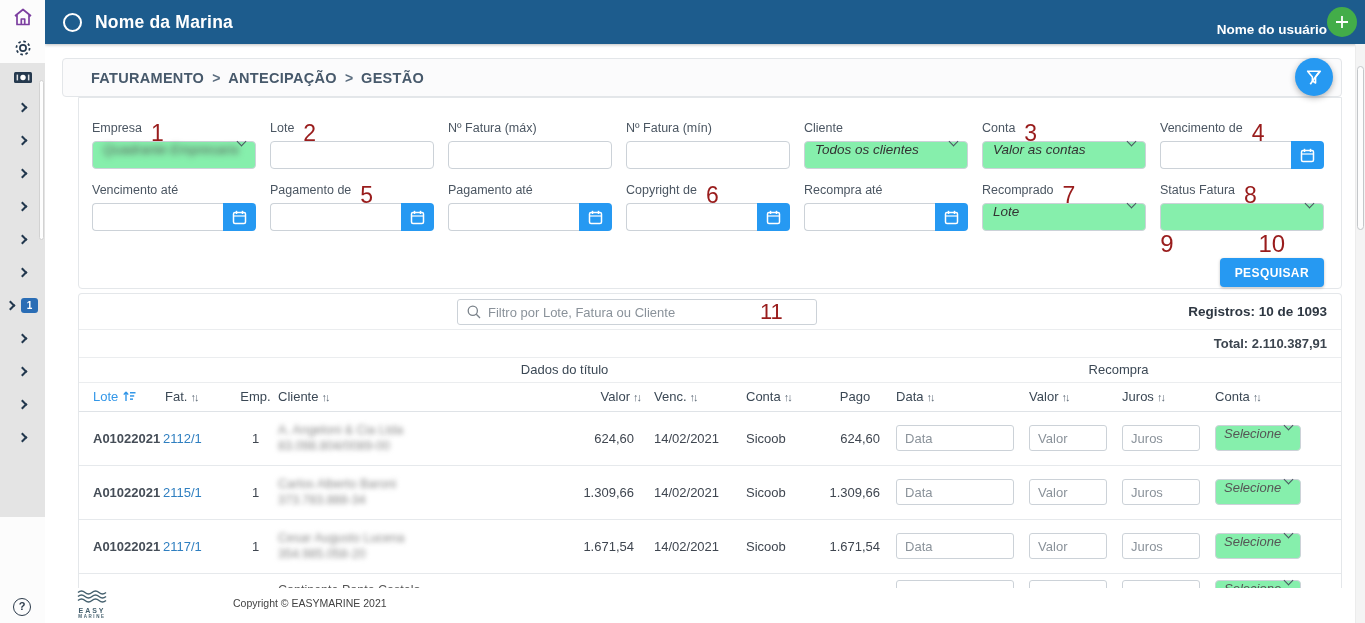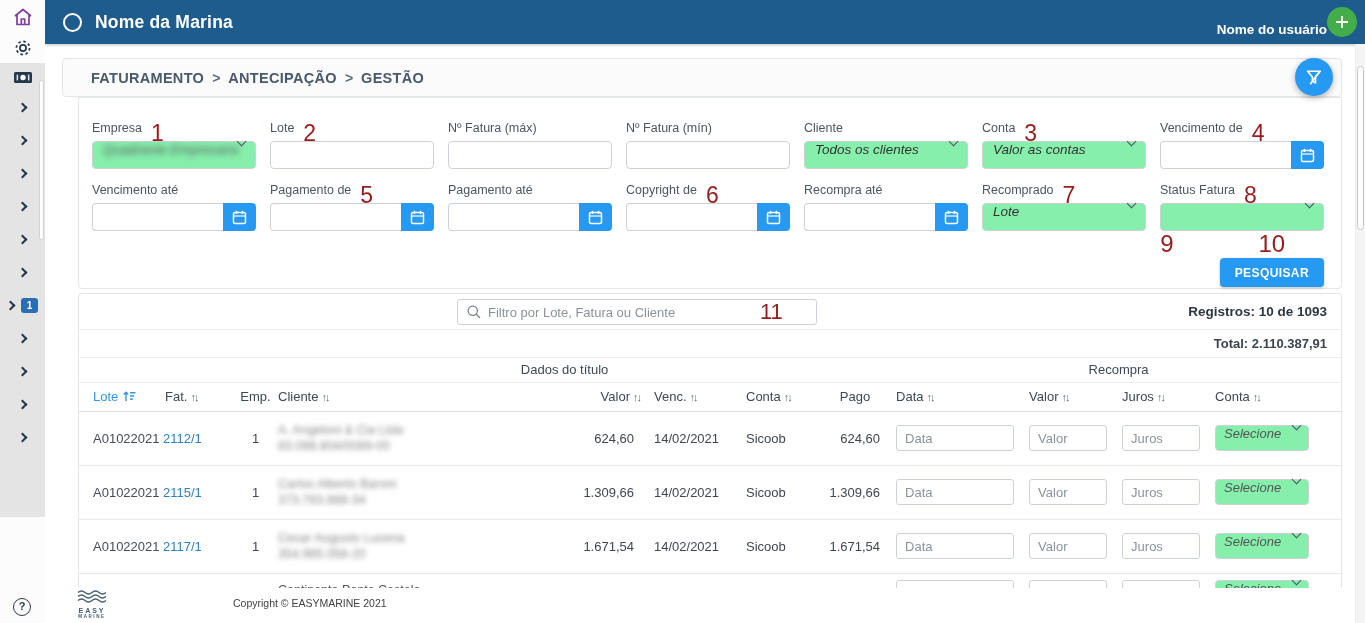--- a/index.html
+++ b/index.html
@@ -68,31 +68,31 @@
   table { width:100%; border-collapse:collapse; table-layout:fixed; font-size:13px; color:#3f4650; }
   .group-row td { height:24px; text-align:center; font-size:13px; color:#3b4855; border-bottom:1px solid #ebedef; }
   th { height:29px; font-weight:400; font-size:13px; color:#3b4855; text-align:left; border-bottom:1px solid #dfe3e7; white-space:nowrap; cursor:pointer; }
   .sort { display:inline-block; margin-left:3px; color:#5f6b78; font-size:11px; letter-spacing:-2px; }
   .sort::after { content:"\2191\2193"; }
   .h-lote { color:#3397e8; padding-left:14px; }
   .h-fat { padding-left:2px; } .h-emp { text-align:center; }
   .h-valor { text-align:right; padding-right:14px; } .h-pago { text-align:center; }
   tbody td { height:54px; vertical-align:middle; }
   tbody tr + tr td { border-top:1px solid #e6e9ec; }
-  .c-lote { padding-left:14px; color:#454d57; }
+  .c-lote { padding-left:14px; color:#454d57;font-weight:bold; }
   .c-fat a { color:#2f7fc0; text-decoration:none; cursor:pointer; }
   .c-emp { text-align:center; }
   .cli-name, .cli-doc { font-size:12.5px; line-height:16px; color:#8a8a8a; }
   .blur2 { filter:blur(2.5px); }
   .c-valor { text-align:right; padding-right:20px; }
   .c-pago { text-align:right; padding-right:16px; }
   .rinput { height:26px; border:1px solid #ccd2d8; border-radius:3px; padding:0 8px; font-size:13px; color:#444; outline:none; }
   .rinput::placeholder { color:#8a929a; }
   .w-data { width:118px; } .w-val { width:78px; }
-  .select.small { width:94px; height:26px; font-size:13px; padding:0 8px; color:#555; }
+  .select.small { width:86px; height:26px; font-size:13px; padding:0 8px; color:#555; }
   .row-partial td { vertical-align:top; }
   .row-partial .cli-name { padding-top:8px; color:#555; }
   .row-partial .rinput, .row-partial .select.small { margin-top:6px; }
 
   
   .footer { position:absolute; left:45px; top:588px; width:1320px; height:35px; background:#fff; z-index:4; }
   .logo { position:absolute; left:30px; top:1px; width:34px; text-align:center; color:#45606e; }
   .logo-t1 { font-size:7px; font-weight:700; letter-spacing:2px; line-height:7px; }
   .logo-t2 { font-size:4.5px; font-weight:700; letter-spacing:1.6px; line-height:6px; }
   .copyright { position:absolute; left:188px; top:9px; font-size:10.5px; color:#424242; }

